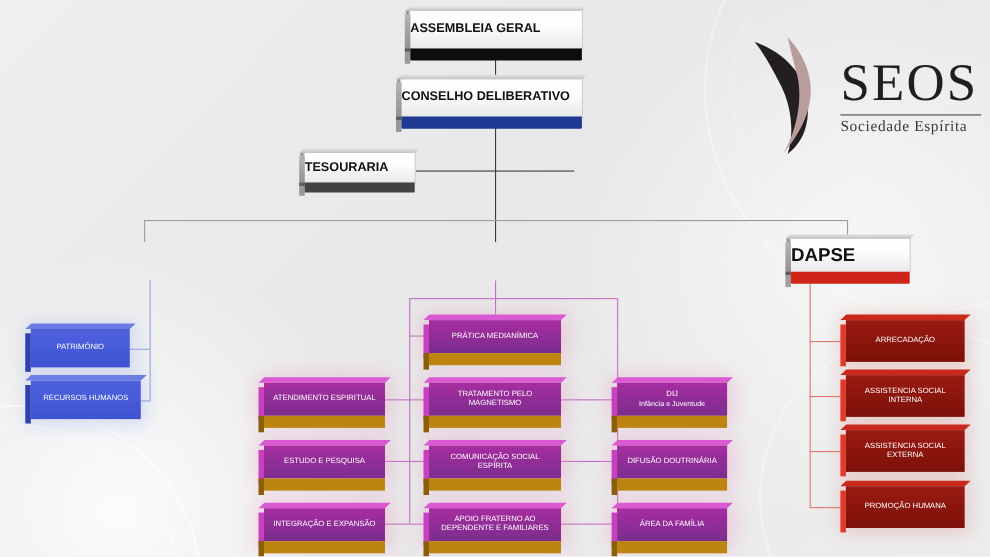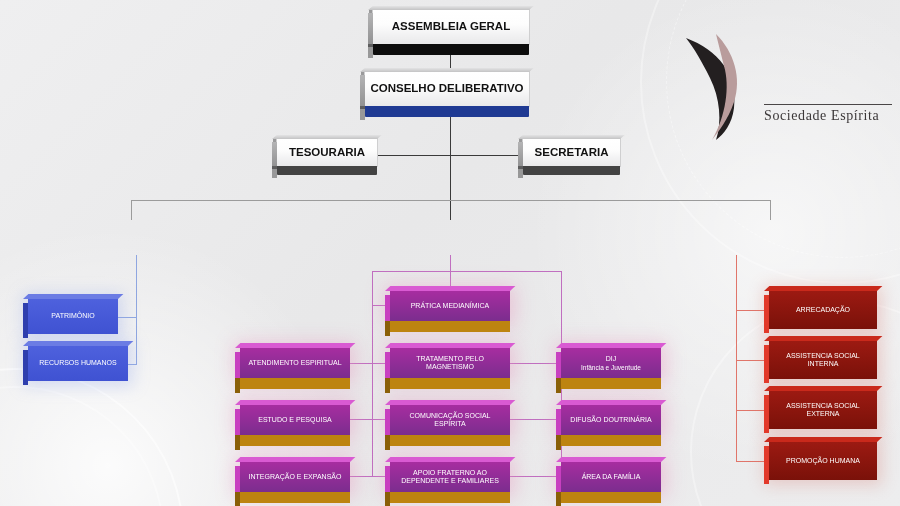--- a/index.html
+++ b/index.html
@@ -38,21 +38,20 @@
   .ln { position: absolute; pointer-events: none; }
   .lnh { height: 0; border-top-width: 1px; border-top-style: solid; }
   .lnv { width: 0; border-left-width: 1px; border-left-style: solid; }
 
   
   .node {
     position: absolute;
     box-sizing: border-box;
     display: flex;
     align-items: center;
-    justify-content: center;
     text-align: center;
     line-height: 1.15;
   }
 
   
   .node.glass {
     background: linear-gradient(180deg, #ffffff 0%, #fdfdfd 42%, #f2f2f3 72%, #e9e9ea 100%);
     border: 1px solid #cfcfd0;
     color: #111111;
     font-weight: bold;
@@ -209,27 +208,27 @@
   <div class="node glass" style="left:276px; top:138px; width:102px; height:29px; font-size:11.5px;">
     <span>TESOURARIA</span>
     <span class="underbar" style="background:#434343; height:9px; bottom:-9px;"></span>
   </div>
 
   <div class="node glass" style="left:364px; top:71px; width:166px; height:36px; font-size:11.5px;">
     <span>CONSELHO DELIBERATIVO</span>
     <span class="underbar" style="background:#1f3a93;"></span>
   </div>
 
-  <div class="node glass" style="left:522px; top:138px; width:99px; height:29px; font-size:11.5px;">
-    <span>SECRETARIA</span>
-    <span class="underbar" style="background:#434343; height:9px; bottom:-9px;"></span>
-  </div>
-
-
-
+
+
+
+  <div class="node glass glow-cyan" style="left:718px; top:216px; width:110px; height:32px; font-size:17px;">
+    <span>DAPSE</span>
+    <span class="underbar" style="background:#cf2418;"></span>
+  </div>
 
   <div class="node solid glow-blue" style="left:28px; top:299px; width:90px; height:35px; font-size:7px;">
     <span class="edge-left" style="background:#2f3fae;"></span>
     <span class="edge-top" style="background:#6b7ce4;"></span>
     <span class="face" style="background:linear-gradient(180deg,#4e61dd,#3f52d2);">PATRIMÔNIO</span>
   </div>
 
   <div class="node solid glow-blue" style="left:28px; top:346px; width:100px; height:35px; font-size:7px;">
     <span class="edge-left" style="background:#2f3fae;"></span>
     <span class="edge-top" style="background:#6b7ce4;"></span>
@@ -351,17 +350,18 @@
     <span class="edge-left" style="background:#e2392a;"></span>
     <span class="edge-top" style="background:#c9291b;"></span>
     <span class="face" style="background:linear-gradient(180deg,#9c1a12,#7a1109);">PROMOÇÃO HUMANA</span>
   </div>
 
   <div id="logo" style="left:672px; top:30px; width:224px; height:112px;">
     <svg width="100" height="112" viewBox="0 0 100 112" style="position:absolute; left:0; top:0;">
       <path d="M14 8 C 46 20, 66 44, 62 78 C 60 94, 52 104, 44 110 C 50 92, 48 68, 38 48 C 30 32, 22 18, 14 8 Z" fill="#231f20"></path>
       <path d="M44 4 C 62 22, 70 48, 62 72 C 56 90, 46 102, 40 110 C 54 86, 58 56, 52 36 C 49 24, 46 12, 44 4 Z" fill="#b99c9c"></path>
     </svg>
+    <div class="logo-word" style="position:absolute; left:92px; top:22px; font-size:48px; line-height:48px;">SEOS</div>
     <div class="logo-rule" style="position:absolute; left:92px; top:74px; width:128px;"></div>
     <div class="logo-sub" style="position:absolute; left:92px; top:78px; font-size:14px; line-height:16px;">Sociedade Espírita</div>
   </div>
 
 </div>
 
 </body></html>

